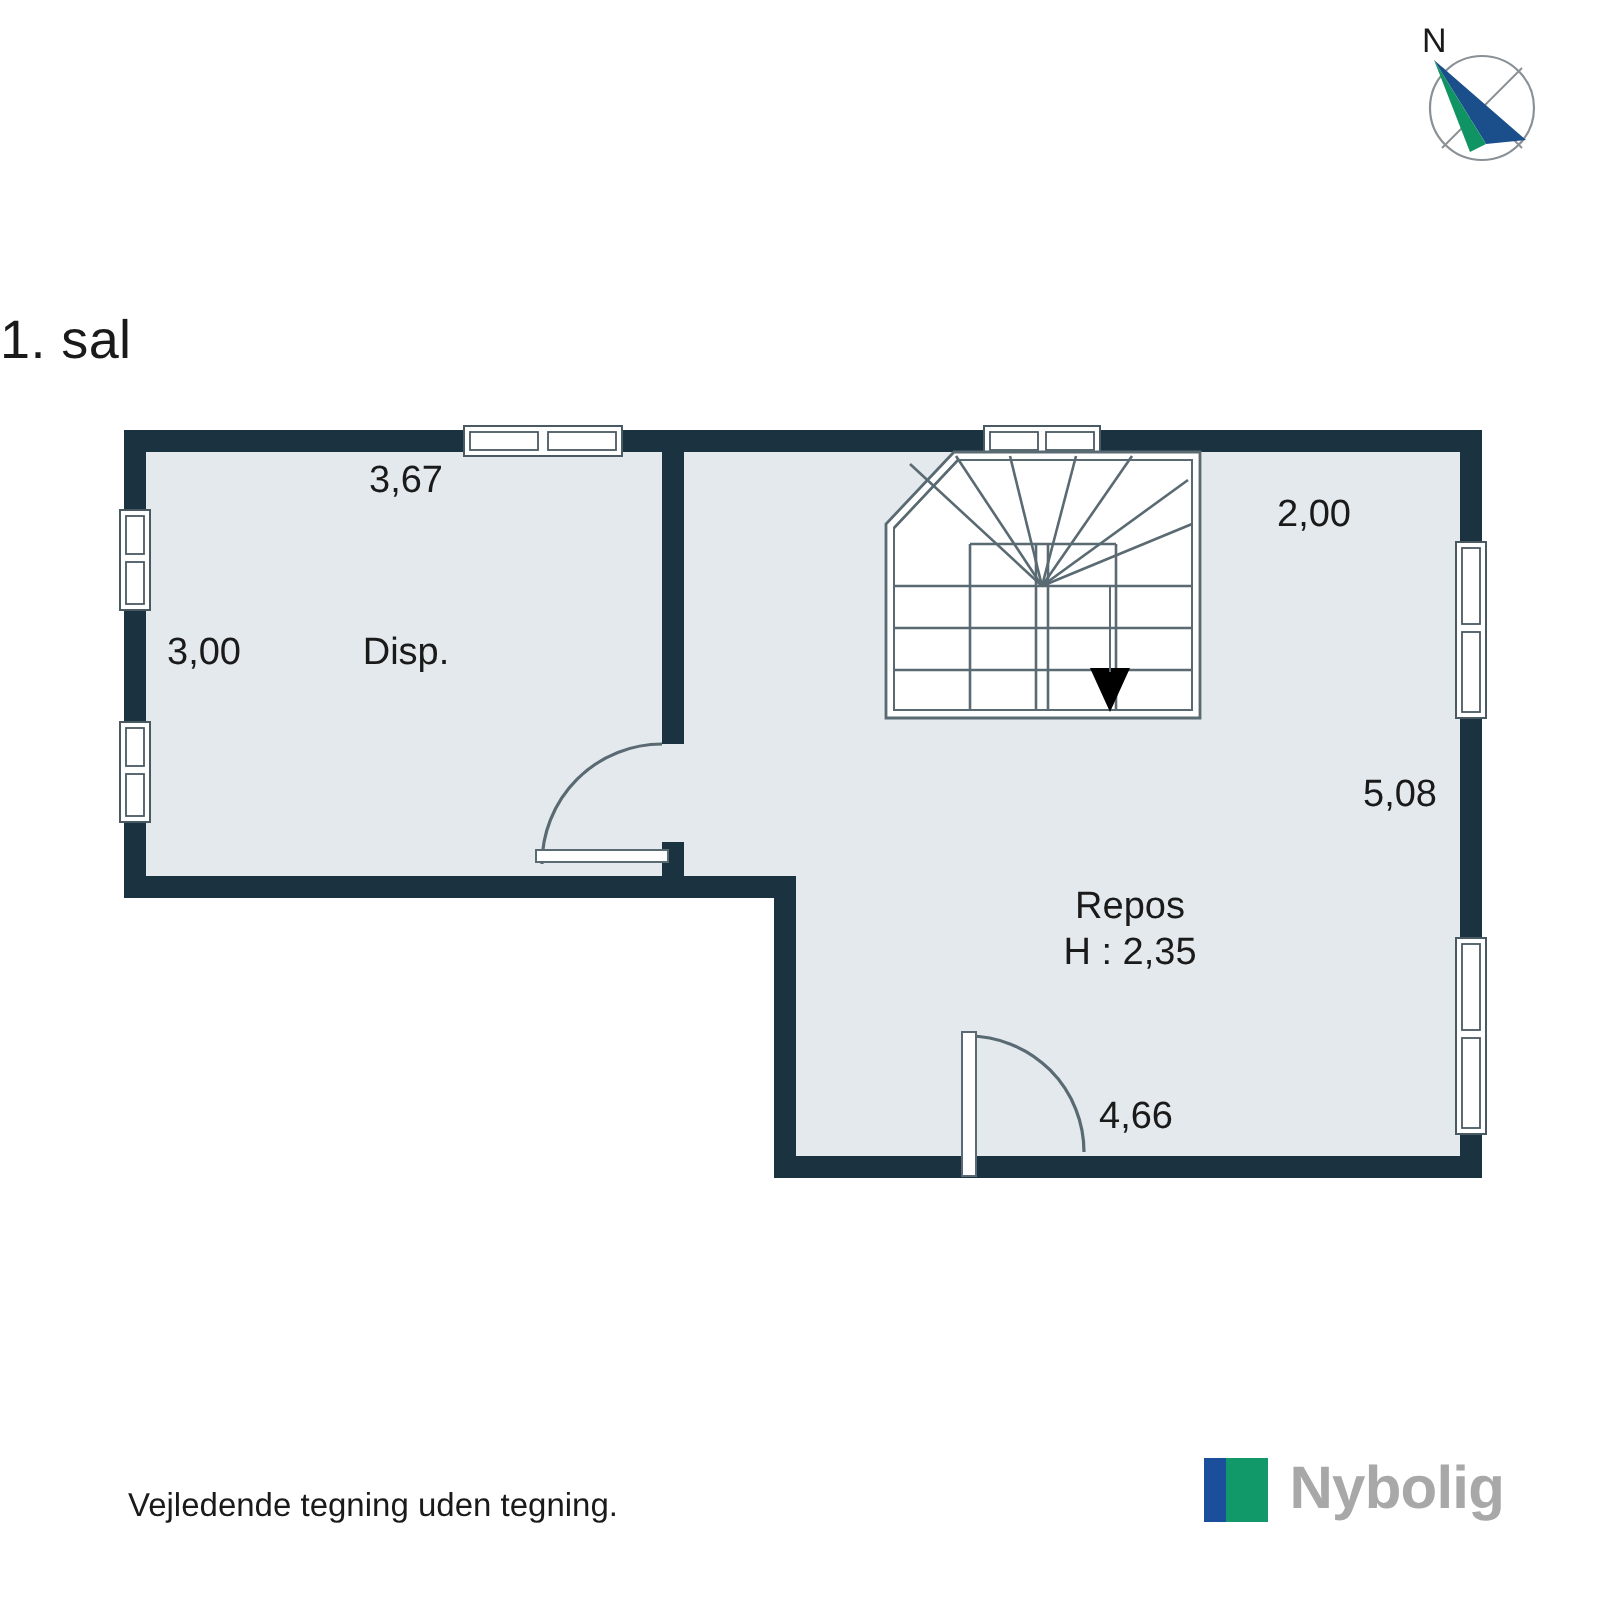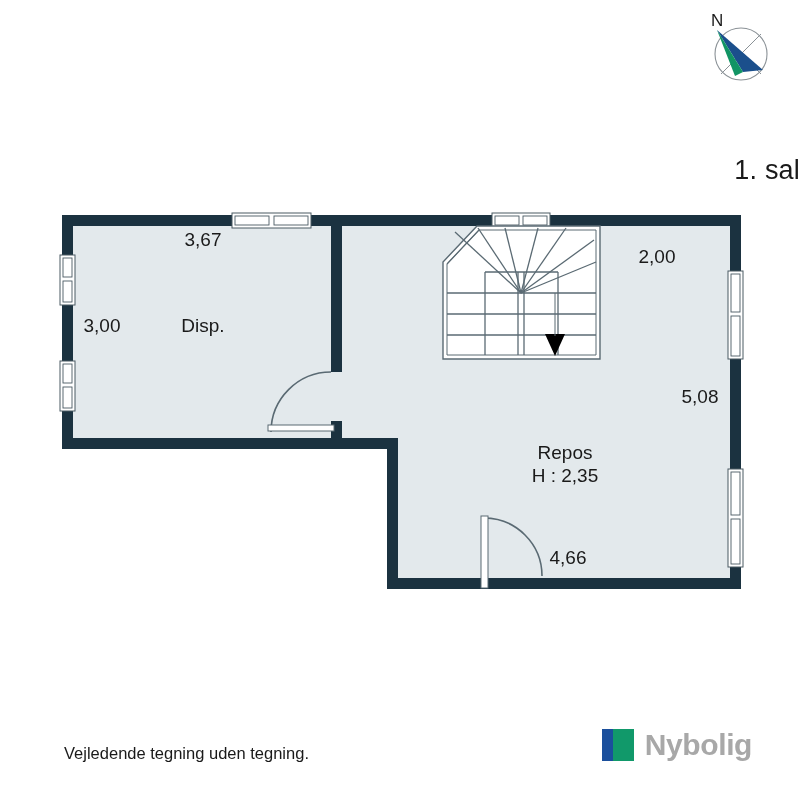--- a/index.html
+++ b/index.html
@@ -20,21 +20,21 @@
     position: absolute;
     inset: 0;
     width: 800px;
     height: 800px;
   }
   .plan-title {
     position: absolute;
     left: 0;
     top: 155px;
     width: 800px;
-    text-align: right;
+    text-align: left;
     font-size: 27px;
     font-family: "Liberation Sans", sans-serif;
     color: #1a1a1a;
     letter-spacing: 0.2px;
   }
   .disclaimer {
     position: absolute;
     left: 64px;
     top: 744px;
     font-size: 16.5px;

